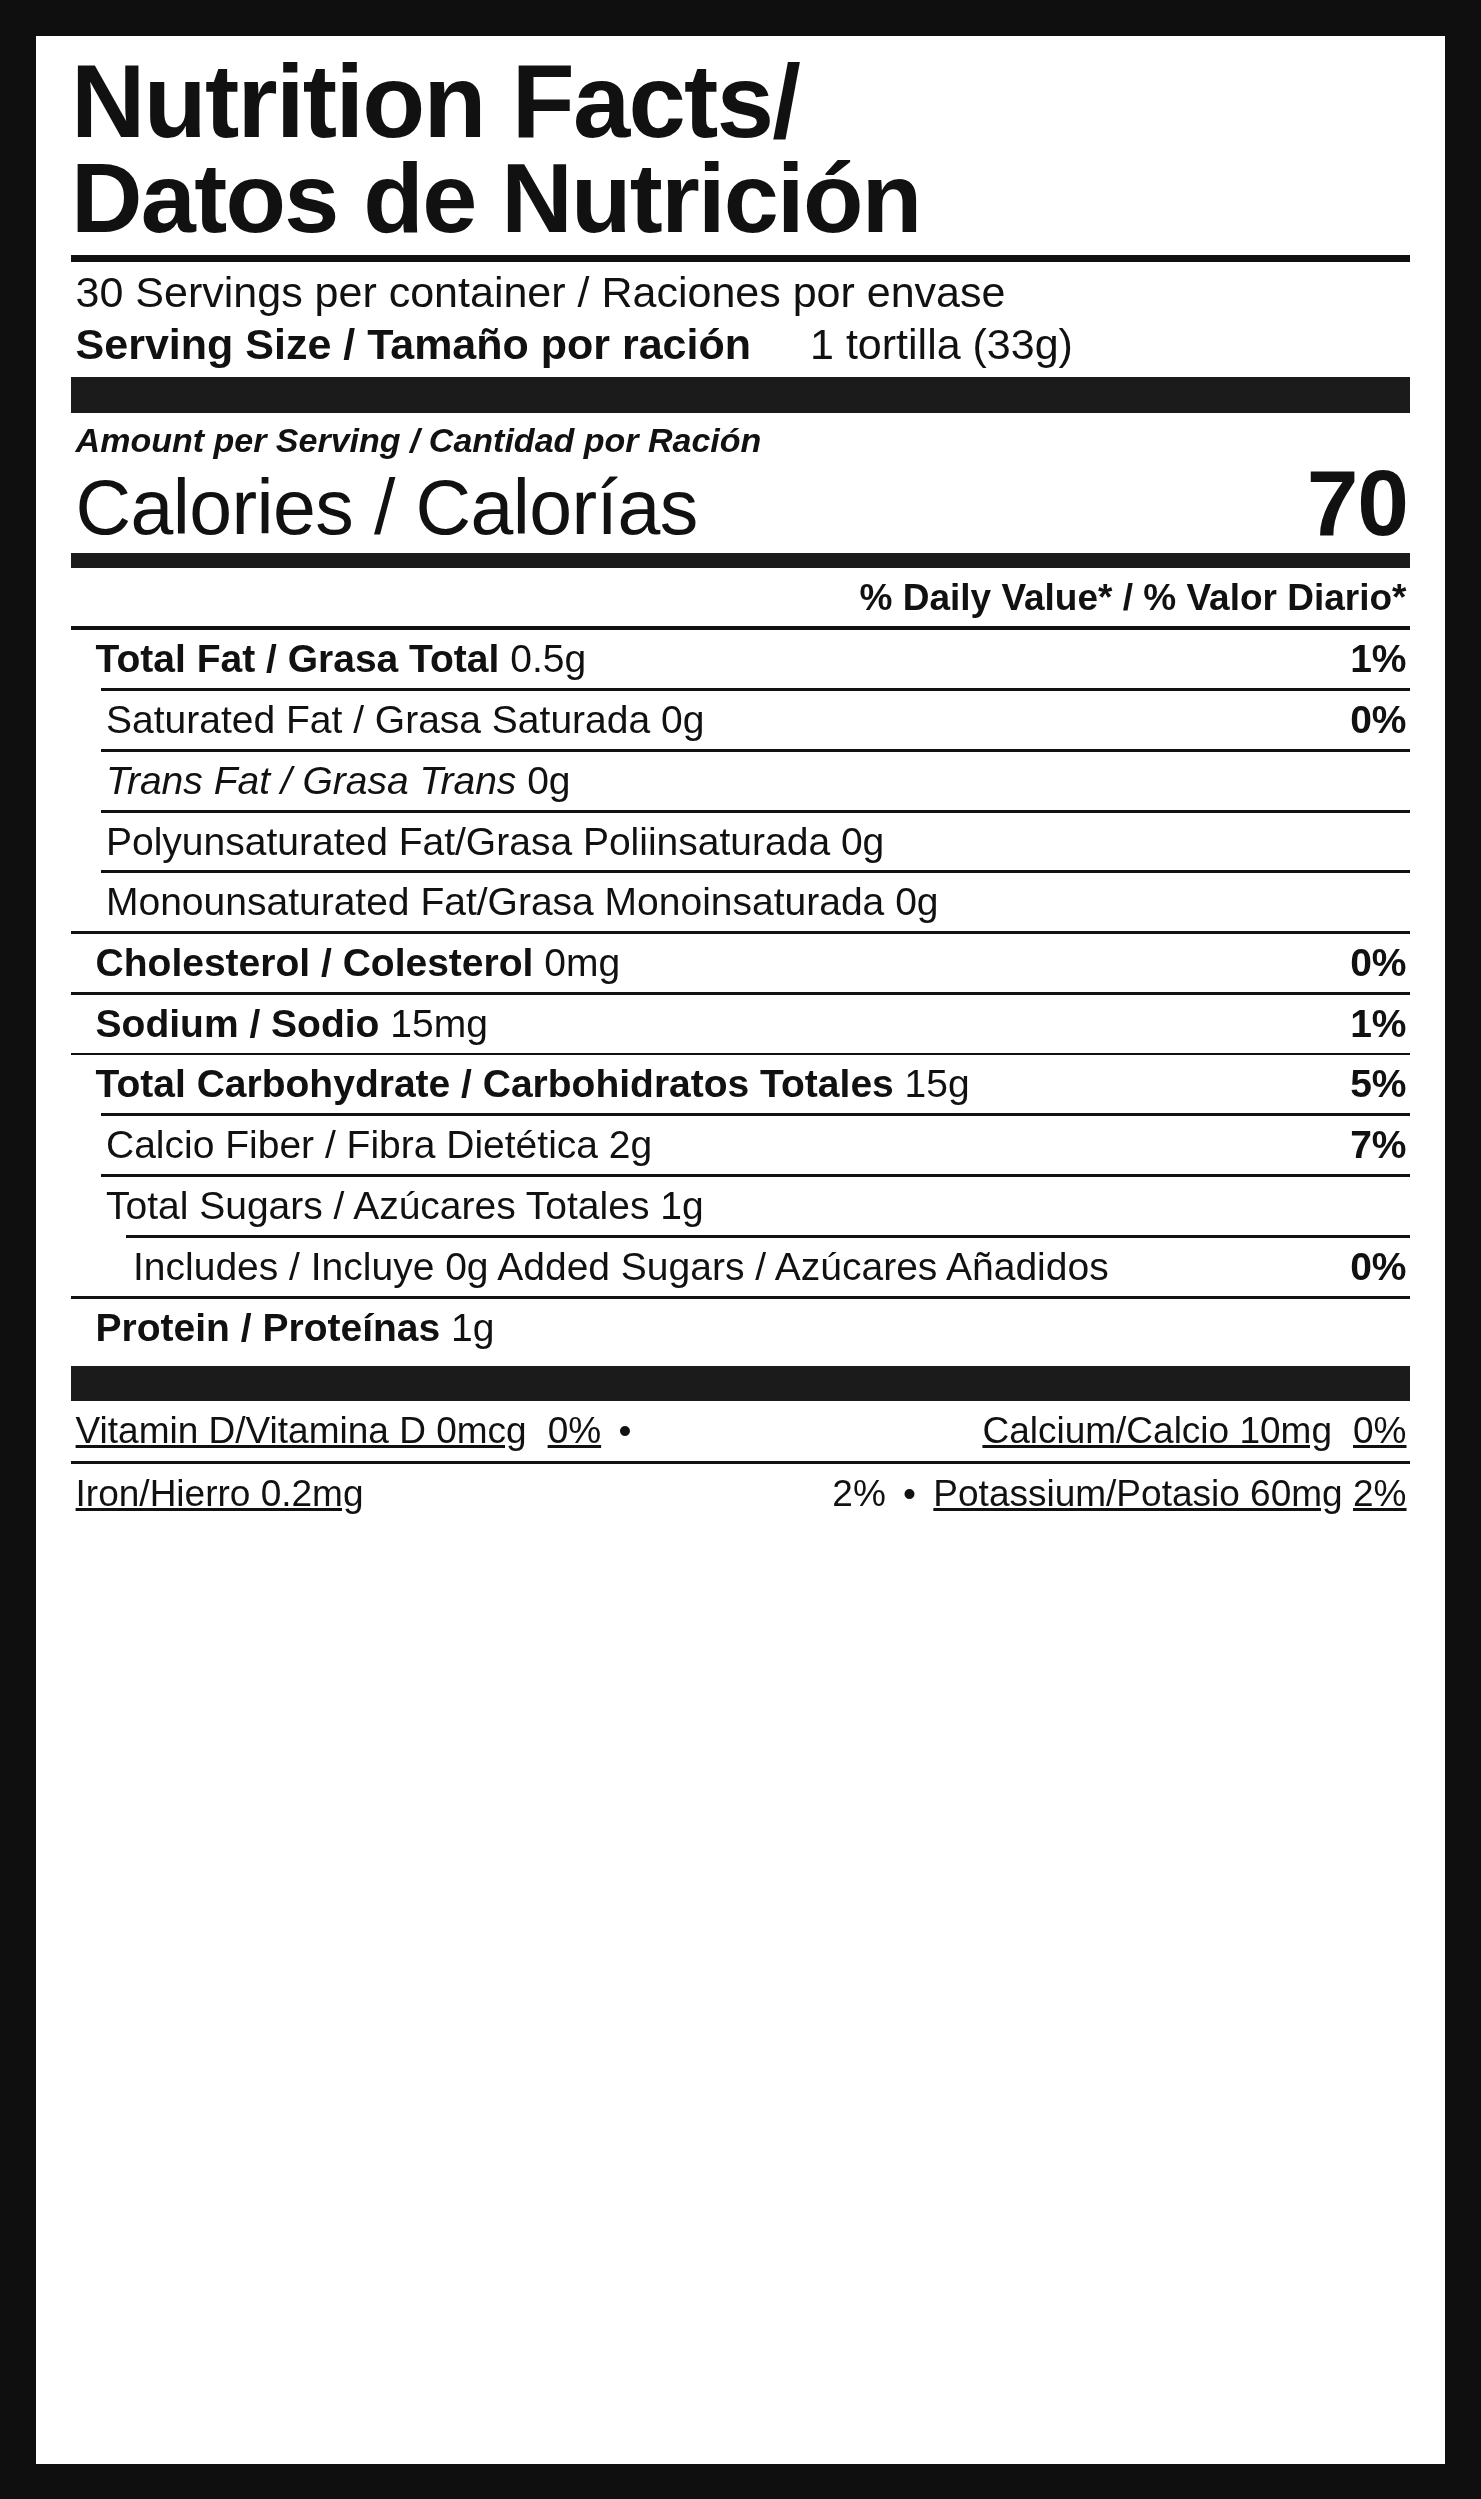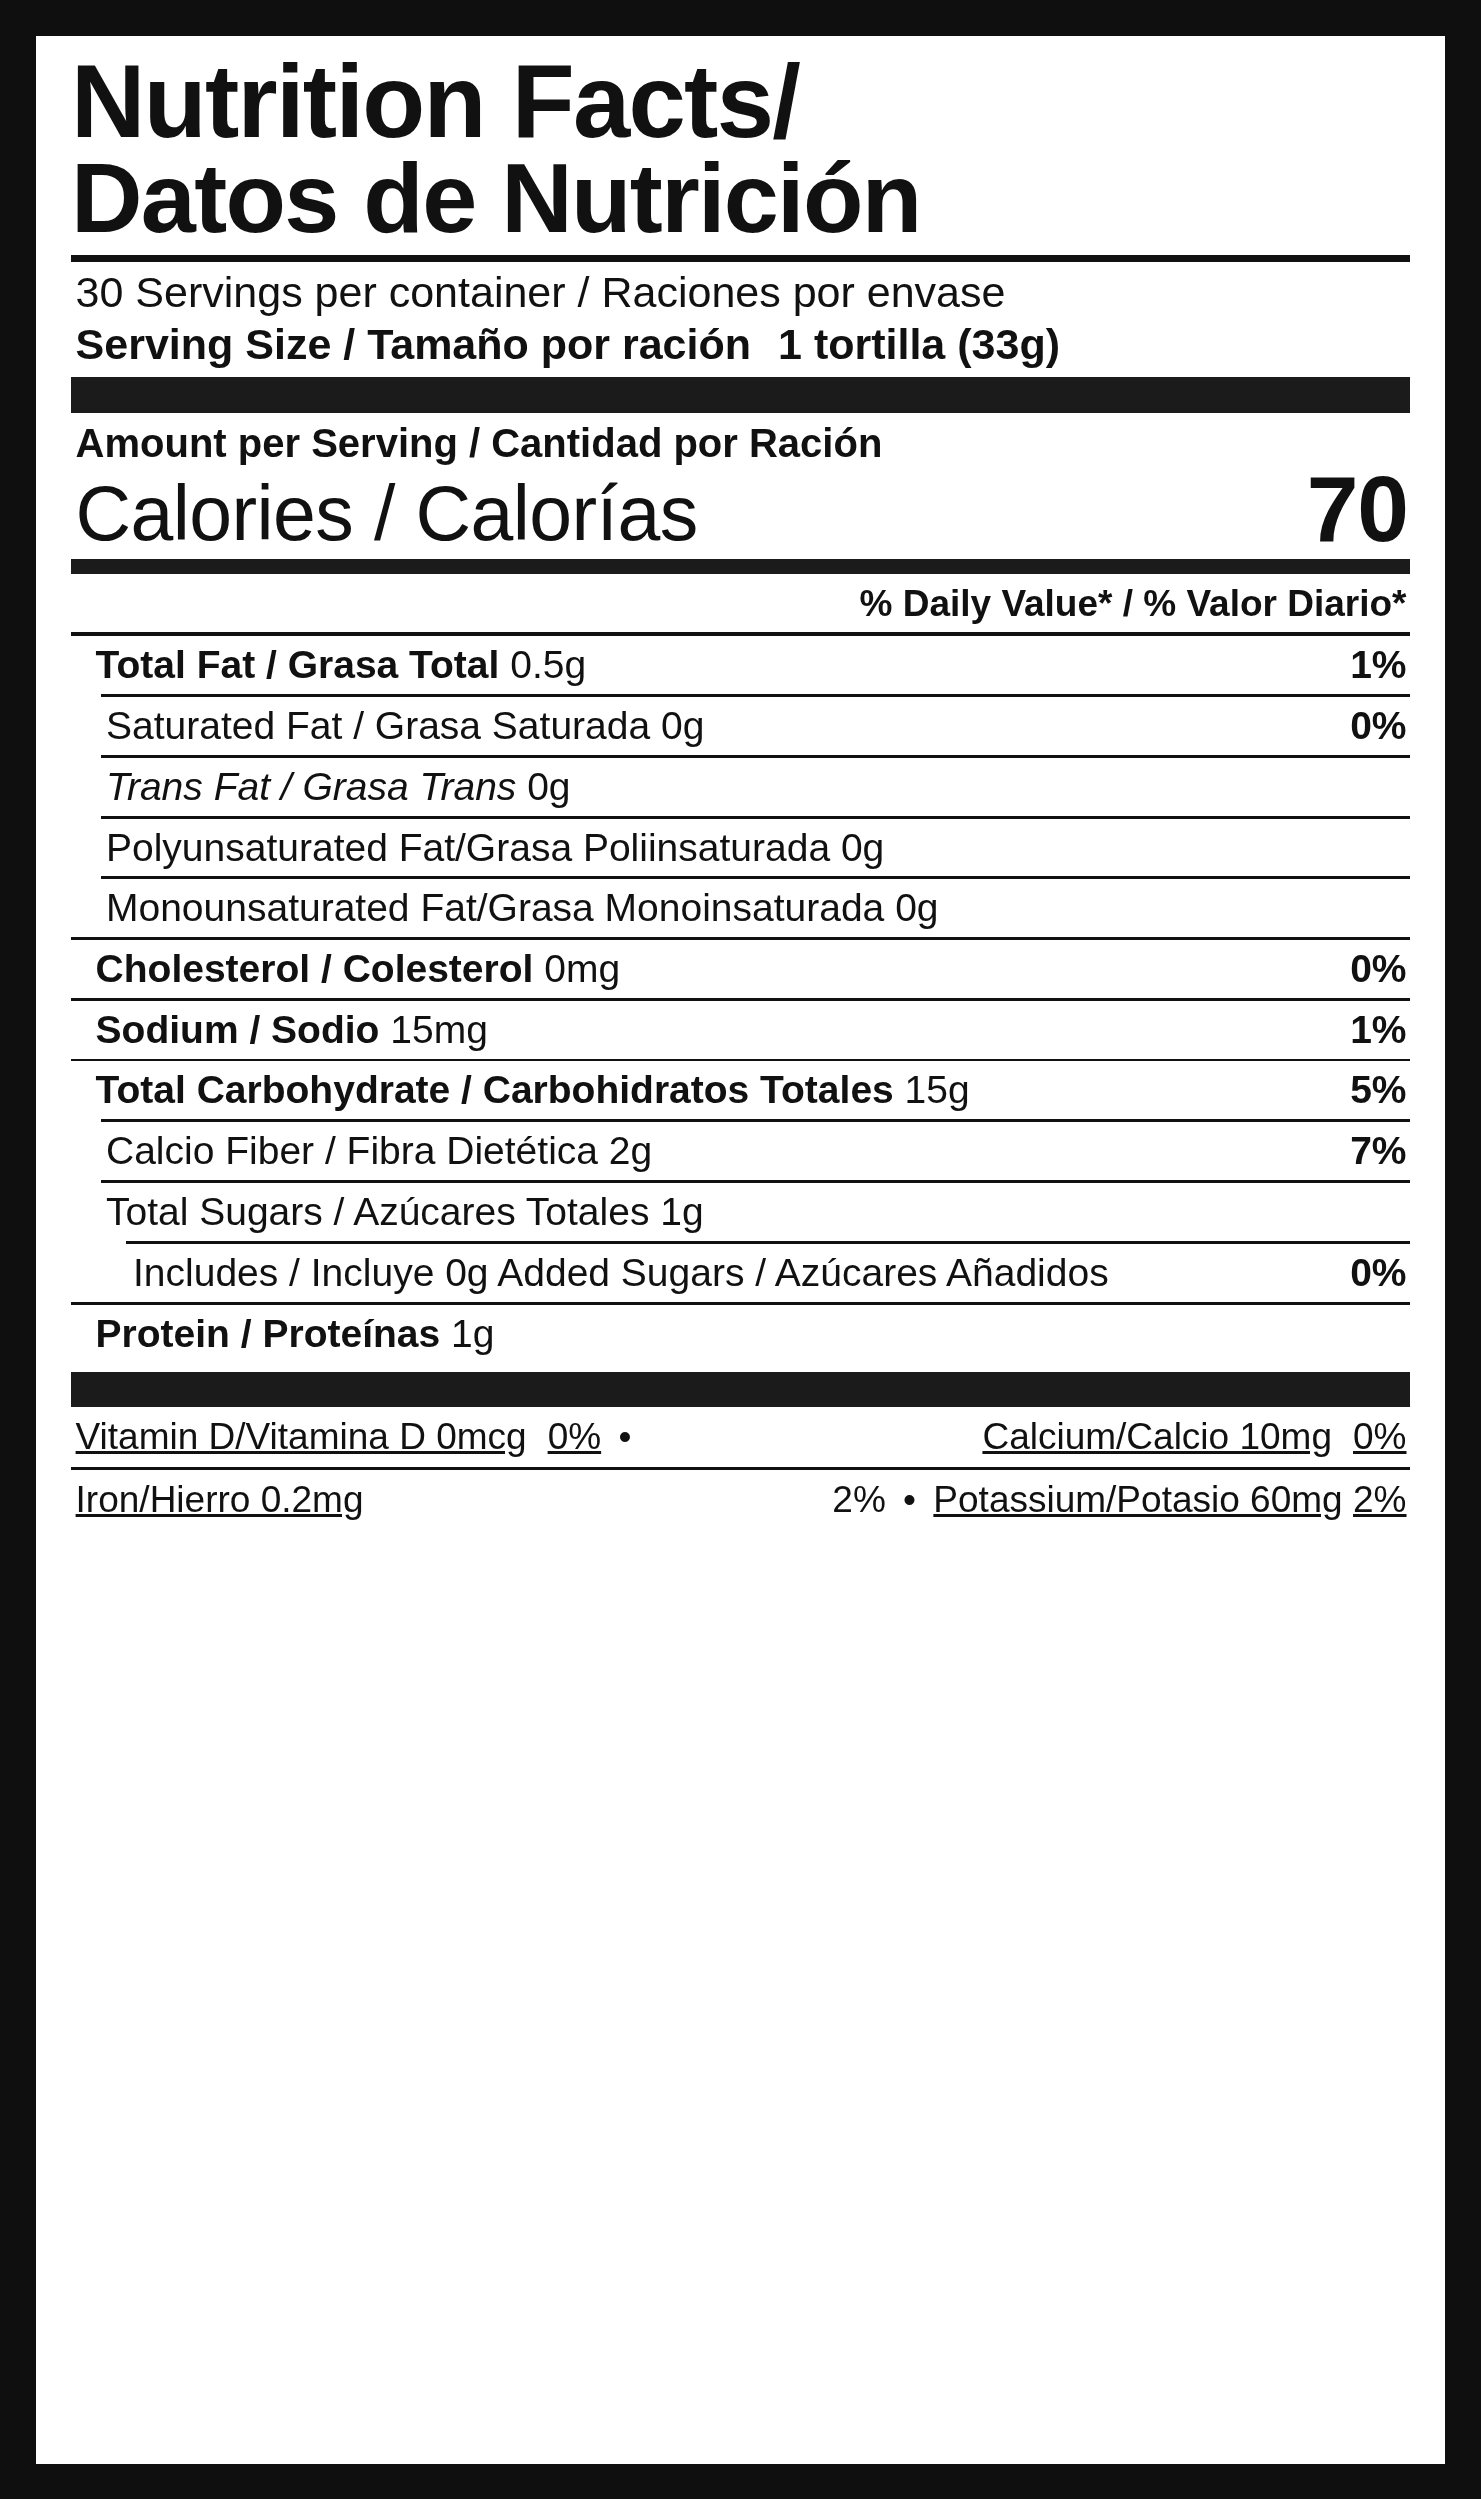--- a/index.html
+++ b/index.html
@@ -76,34 +76,35 @@
     align-items: center;
     padding: 3.5px 0 0 4.6px;
   }
   .serving-size-row .lab {
     font-weight: bold;
     font-size: 43px;
     color: #111111;
     white-space: nowrap;
   }
   .serving-size-row .val {
-    font-weight: bold;
+    font-weight: normal;
     font-size: 43px;
     color: #111111;
-    margin-left: 27px;
+    margin-left: 59px;
     white-space: nowrap;
   }
 
   
   .amount-line {
     font-weight: bold;
-    font-size: 40px;
+    font-size: 34px;
     color: #111111;
     padding: 8px 0 0 4.6px;
     white-space: nowrap;
+    font-style: italic;
   }
 
   .calories-row {
     display: flex;
     align-items: flex-end;
     justify-content: space-between;
     padding: 0 2.3px 0 4.6px;
     margin-top: -3.5px;
   }
   .calories-label {

